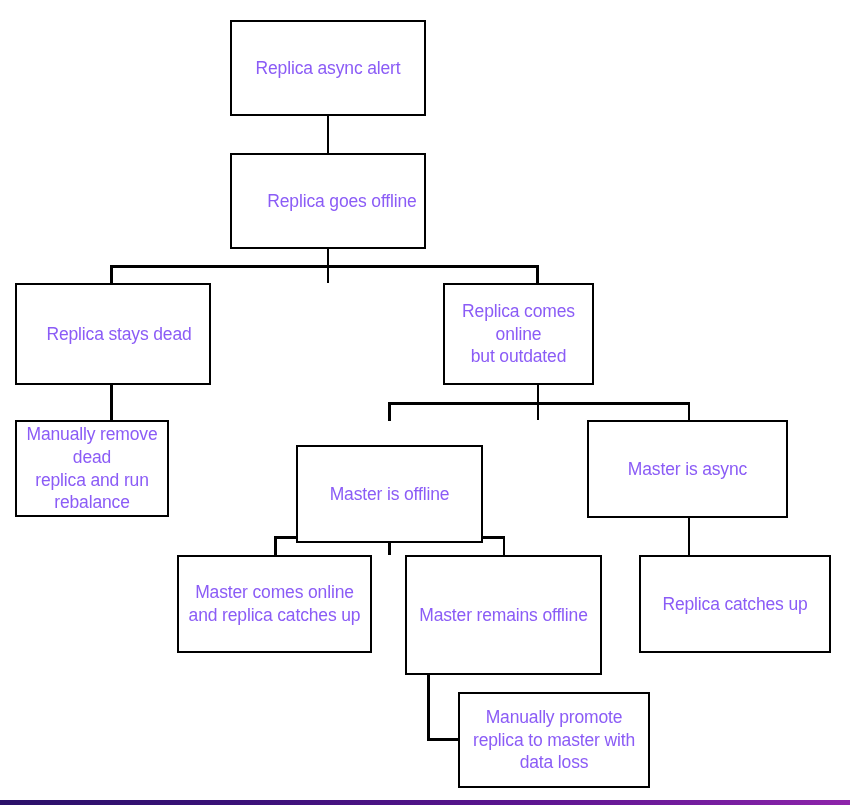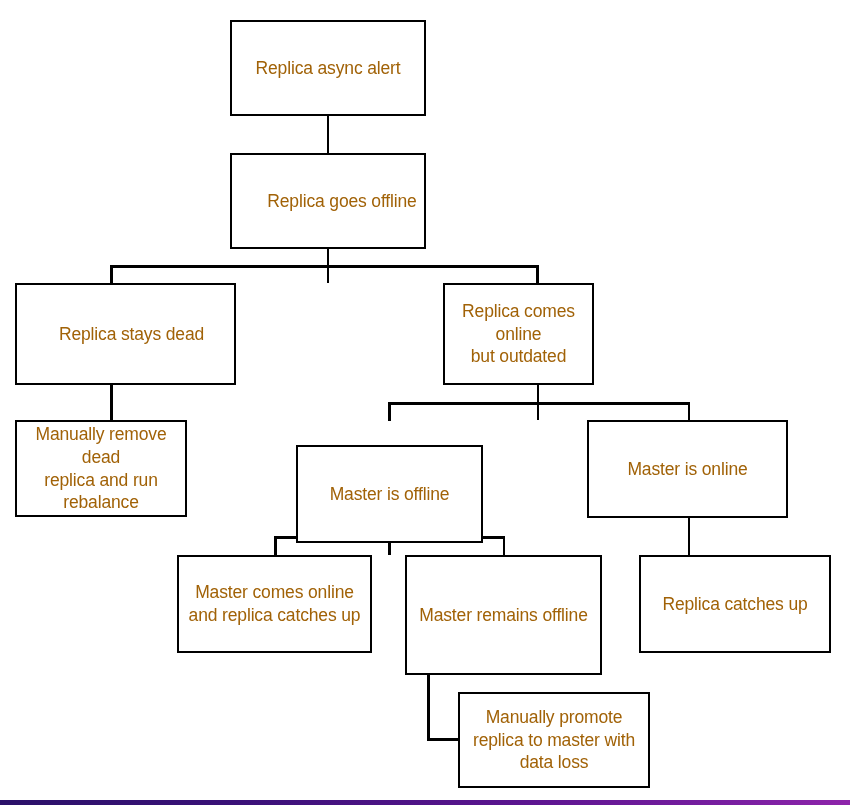--- a/index.html
+++ b/index.html
@@ -27,21 +27,21 @@
     align-items: center;
     justify-content: center;
     text-align: center;
     z-index: 5;
   }
   .node .node-label {
     display: block;
     font-family: "Liberation Sans", sans-serif;
     font-size: 17.5px;
     line-height: 1.30;
-    color: #a16207;
+    color: #8b5cf6;
     letter-spacing: -0.15px;
     padding: 0 2px;
     white-space: pre-line;
   }
   .conn {
     position: absolute;
     background: #000000;
     z-index: 1;
   }
   .conn-v { width: 2.5px; }
@@ -85,41 +85,41 @@
   <div class="conn conn-h" style="left:427px; top:738px; width:33px;"></div>
 
   <div class="node" style="left:230px; top:20px; width:196px; height:96px;">
     <span class="node-label">Replica async alert</span>
   </div>
 
   <div class="node" style="left:230px; top:153px; width:196px; height:96px;padding-left:28px;">
     <span class="node-label">Replica goes offline</span>
   </div>
 
-  <div class="node" style="left:15px; top:283px; width:221px; height:102px;padding-left:12px;">
+  <div class="node" style="left:15px; top:283px; width:196px; height:102px;padding-left:12px;">
     <span class="node-label">Replica stays dead</span>
   </div>
 
   <div class="node" style="left:443px; top:283px; width:151px; height:102px;">
     <span class="node-label">Replica comes online
 but outdated</span>
   </div>
 
-  <div class="node" style="left:15px; top:420px; width:172px; height:97px;">
+  <div class="node" style="left:15px; top:420px; width:154px; height:97px;">
     <span class="node-label">Manually remove dead
 replica and run
 rebalance</span>
   </div>
 
   <div class="node" style="left:296px; top:420px; width:187px; height:98px;margin-top:25px;">
     <span class="node-label">Master is offline</span>
   </div>
 
   <div class="node" style="left:587px; top:420px; width:201px; height:98px;">
-    <span class="node-label">Master is online</span>
+    <span class="node-label">Master is async</span>
   </div>
 
   <div class="node" style="left:177px; top:555px; width:195px; height:98px;">
     <span class="node-label">Master comes online
 and replica catches up</span>
   </div>
 
   <div class="node" style="left:405px; top:555px; width:197px; height:120px;">
     <span class="node-label">Master remains offline</span>
   </div>

